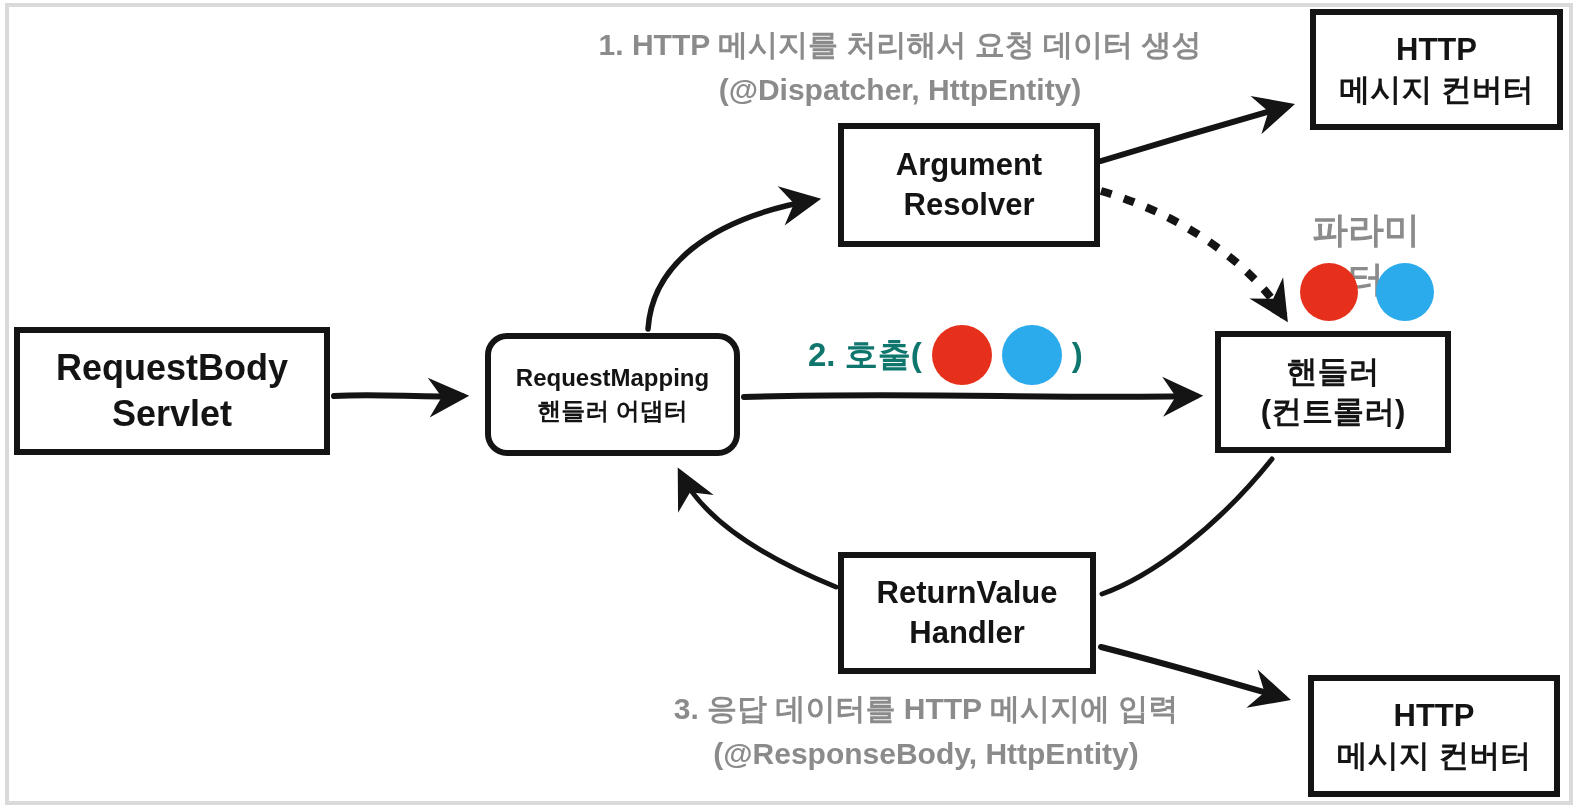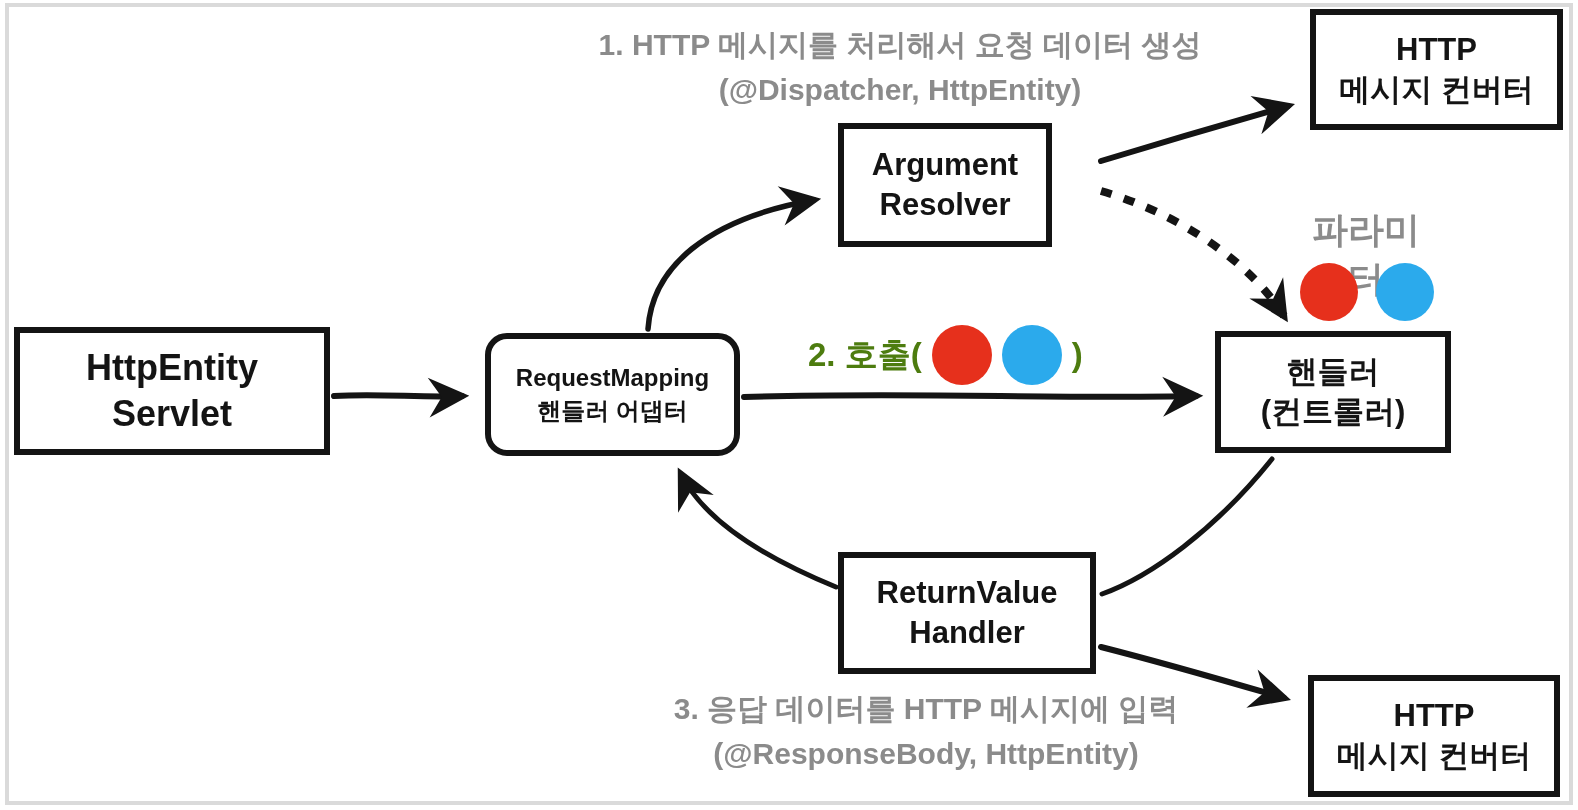--- a/index.html
+++ b/index.html
@@ -26,21 +26,21 @@
   .param-label{
     position:absolute;color:#8b8b8b;font-weight:700;font-size:36px;text-align:center;
   }
   .dot{border-radius:50%;display:inline-block;flex:0 0 auto;}
   .dot-red{background:#e6301c;}
   .dot-blue{background:#2baaec;}
   .param-dots{position:absolute;display:flex;gap:18px;}
   .param-dots .dot{width:58px;height:58px;}
   .call-label{
     position:absolute;display:flex;align-items:center;gap:10px;
-    color:#4d7c0f;font-weight:700;font-size:33px;
+    color:#0f766e;font-weight:700;font-size:33px;
   }
   .call-label .dot{width:60px;height:60px;}
 </style>
 </head>
 <body>
 
 <div class="canvas">
 
   <div class="frame"></div>
 
@@ -54,30 +54,30 @@
     <path d="M648,329 C652,268 706,219 814,200" fill="none" stroke="#141414" stroke-width="5.5" stroke-linecap="round" marker-end="url(#ah)"></path>
     <path d="M1101,161 C1160,143 1228,123 1288,106" fill="none" stroke="#141414" stroke-width="6" stroke-linecap="round" marker-end="url(#ah)"></path>
     <path d="M1101,191 C1180,214 1250,262 1284,316" fill="none" stroke="#141414" stroke-width="8" stroke-dasharray="11 13" marker-end="url(#ah)"></path>
     <path d="M744,397 C900,392 1060,399 1196,396" fill="none" stroke="#141414" stroke-width="6" stroke-linecap="round" marker-end="url(#ah)"></path>
     <path d="M1272,459 C1215,530 1150,577 1102,594" fill="none" stroke="#141414" stroke-width="5" stroke-linecap="round"></path>
     <path d="M836,587 C770,560 706,524 681,474" fill="none" stroke="#141414" stroke-width="5" stroke-linecap="round" marker-end="url(#ah)"></path>
     <path d="M1101,647 C1160,662 1226,681 1284,698" fill="none" stroke="#141414" stroke-width="6" stroke-linecap="round" marker-end="url(#ah)"></path>
   </svg>
 
   <div class="box box-lg" style="left:14px;top:327px;width:316px;height:128px;">
-    <div>HttpEntity</div>
+    <div>RequestBody</div>
     <div>Servlet</div>
   </div>
 
   <div class="box box-sm" style="left:485px;top:333px;width:255px;height:123px;">
     <div>RequestMapping</div>
     <div>핸들러 어댑터</div>
   </div>
 
-  <div class="box box-md" style="left:838px;top:123px;width:214px;height:124px;">
+  <div class="box box-md" style="left:838px;top:123px;width:262px;height:124px;">
     <div>Argument</div>
     <div>Resolver</div>
   </div>
 
   <div class="box box-md" style="left:1215px;top:331px;width:236px;height:122px;">
     <div>핸들러</div>
     <div>(컨트롤러)</div>
   </div>
 
   <div class="box box-md" style="left:838px;top:552px;width:258px;height:122px;">

